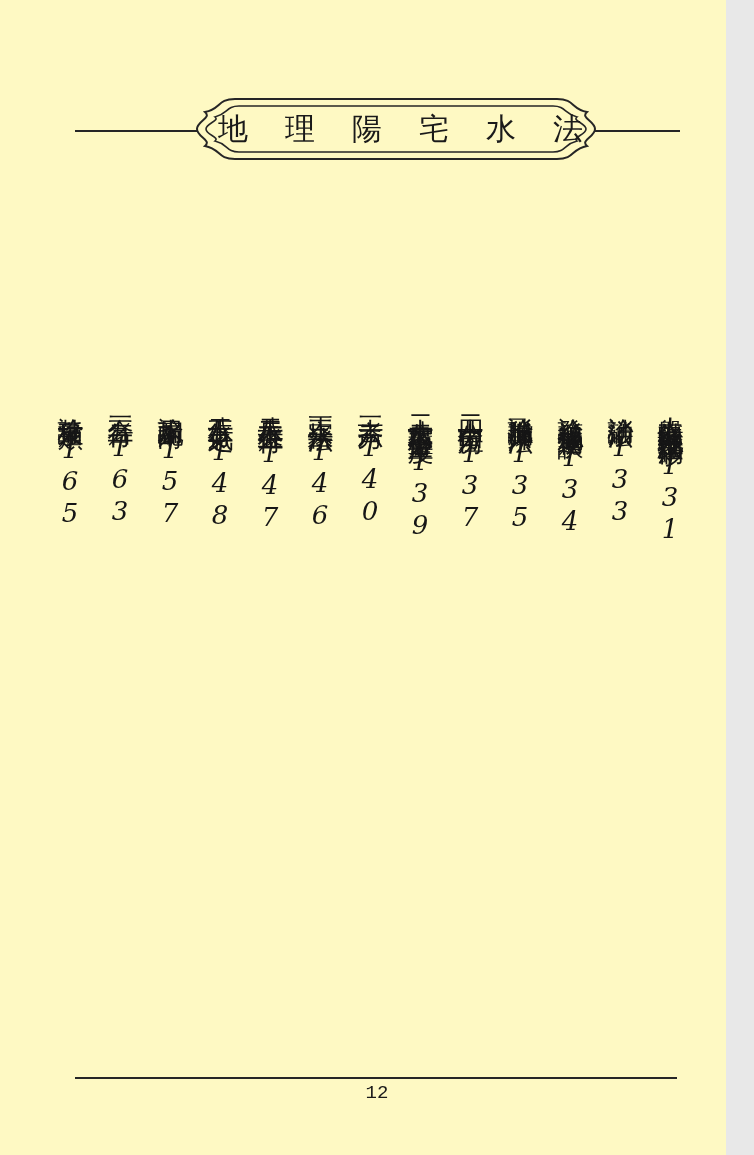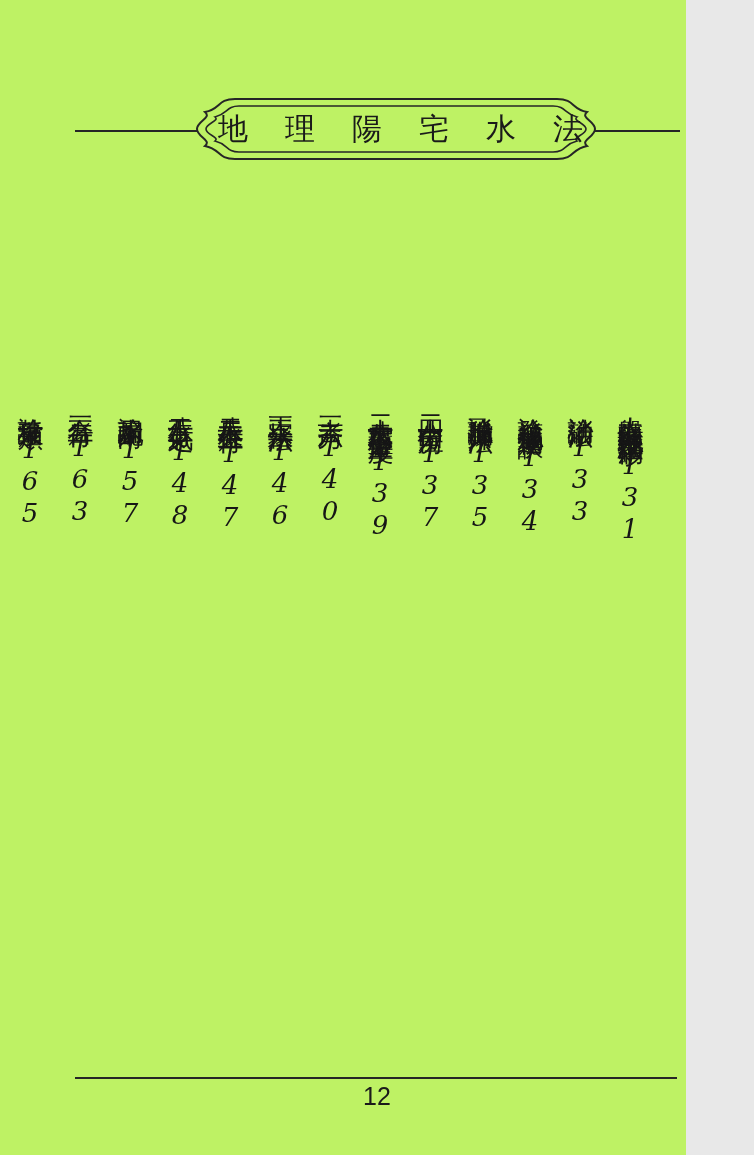--- a/index.html
+++ b/index.html
@@ -1,23 +1,24 @@
 <!DOCTYPE html>
 <html><head>
 <meta charset="utf-8">
 <style>
   html, body { margin: 0; padding: 0; background: #e8e8e8; }
   .page {
     position: relative;
     width: 686px;
     height: 1155px;
-    background: #bef264;
+    background: #fef9c3;
     overflow: hidden;
     font-family: "Liberation Serif", serif;
     color: #1c1c1c;
+    padding-left: 40px;
   }
 
   
   .rule {
     position: absolute;
     height: 2px;
     background: #262626;
   }
   .rule-left  { left: 75px;  top: 130px; width: 122px; }
   .rule-right { left: 595px; top: 130px; width: 85px; }
@@ -72,22 +73,22 @@
     width: 602px;
     height: 2px;
     background: #262626;
   }
   .pagenum {
     position: absolute;
     left: 0;
     top: 1082px;
     width: 754px;
     text-align: center;
-    font-size: 25px;
-    font-family: Liberation Sans, sans-serif;
+    font-size: 19px;
+    font-family: Liberation Mono, monospace;
     color: #1a1a1a;
   }
 </style>
 </head>
 <body>
 
 <div class="page">
 
   <div class="rule rule-left"></div>
   <div class="cartouche">

